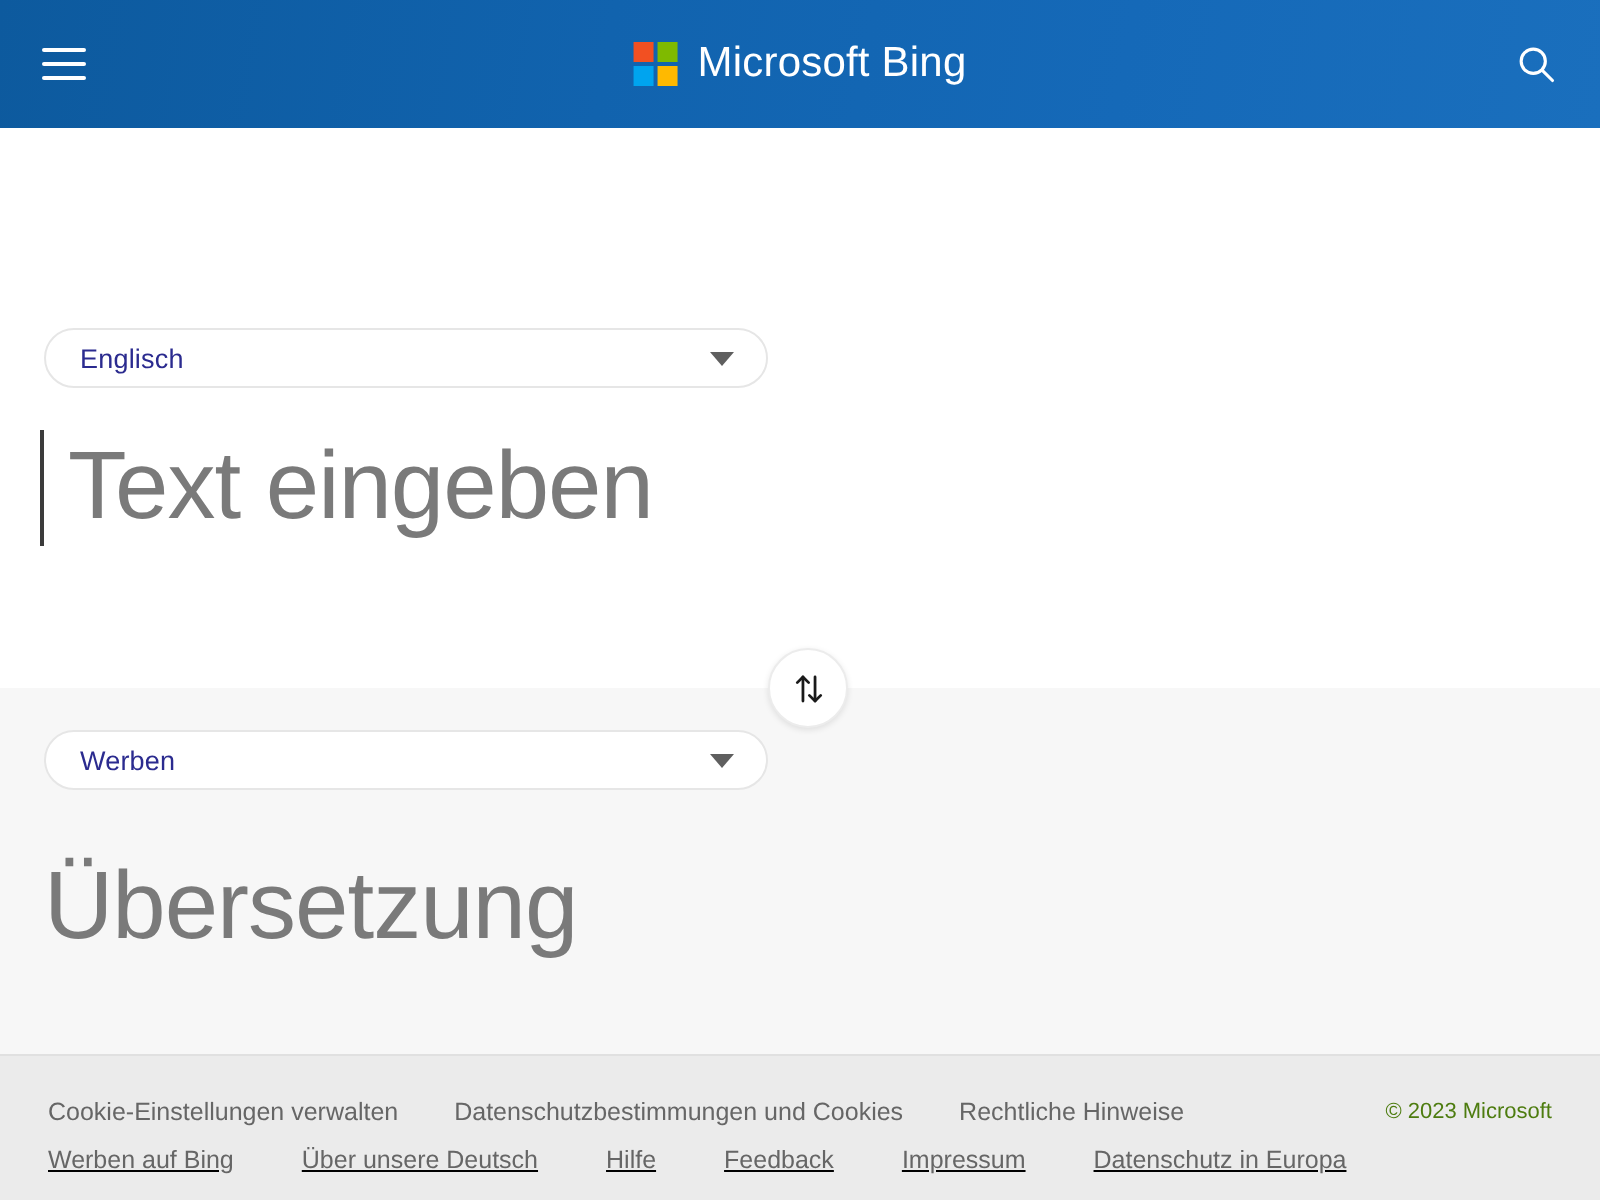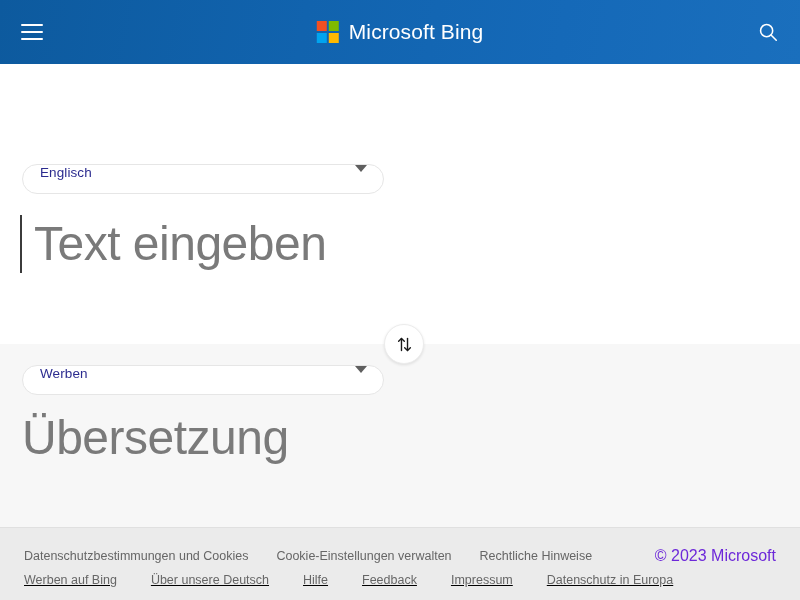--- a/index.html
+++ b/index.html
@@ -92,20 +92,21 @@
   }
   .lang-select {
     position: absolute;
     left: 22px;
     width: 362px;
     height: 30px;
     border: 1px solid #e6e6e6;
     border-radius: 16px;
     background: #ffffff;
     display: flex;
+    align-items: center;
     padding: 0 12px 0 17px;
     cursor: pointer;
     box-shadow: 0 0 0 0 rgba(0,0,0,0);
   }
   .lang-select .lang-label {
     flex: 1;
     font-size: 13.5px;
     color: #2b2b8f;
     letter-spacing: 0.1px;
   }
@@ -182,21 +183,21 @@
   
   .target-panel {
     position: absolute;
     left: 0;
     top: 344px;
     width: 800px;
     height: 183px;
     background: #f7f7f7;
   }
   #output-placeholder {
-    top: 414px;
+    top: 430px;
   }
 
   
   .footer {
     position: absolute;
     left: 0;
     top: 527px;
     width: 800px;
     height: 73px;
     background: #ebebeb;
@@ -212,22 +213,22 @@
   .footer-row.row1 { gap: 28px; }
   .footer-row.row2 { gap: 34px; text-decoration: underline; }
   .footer-link {
     font-size: 12.5px;
     color: #666666;
     text-decoration: none;
     white-space: nowrap;
     cursor: pointer;
   }
   .footer-copy {
-    font-size: 16px;
-    color: #6d28d9;
+    font-size: 11px;
+    color: #4d7c0f;
     white-space: nowrap;
     margin-left: auto;
   }
 </style>
 </head>
 <body>
 
 <div class="header">
 
   <div class="hamburger">
@@ -305,22 +306,22 @@
 
 <div class="lang-select" id="target-lang">
   <span class="lang-label">Werben</span>
   <span class="caret"></span>
 </div>
 
 <div class="big-text" id="output-placeholder">Übersetzung</div>
 
 <div class="footer">
   <div class="footer-row row1">
+    <a class="footer-link">Cookie-Einstellungen verwalten</a>
     <a class="footer-link">Datenschutzbestimmungen und Cookies</a>
-    <a class="footer-link">Cookie-Einstellungen verwalten</a>
     <a class="footer-link">Rechtliche Hinweise</a>
     <span class="footer-copy">© 2023 Microsoft</span>
   </div>
   <div class="footer-row row2">
     <a class="footer-link">Werben auf Bing</a>
     <a class="footer-link">Über unsere Deutsch</a>
     <a class="footer-link">Hilfe</a>
     <a class="footer-link">Feedback</a>
     <a class="footer-link">Impressum</a>
     <a class="footer-link">Datenschutz in Europa</a>

